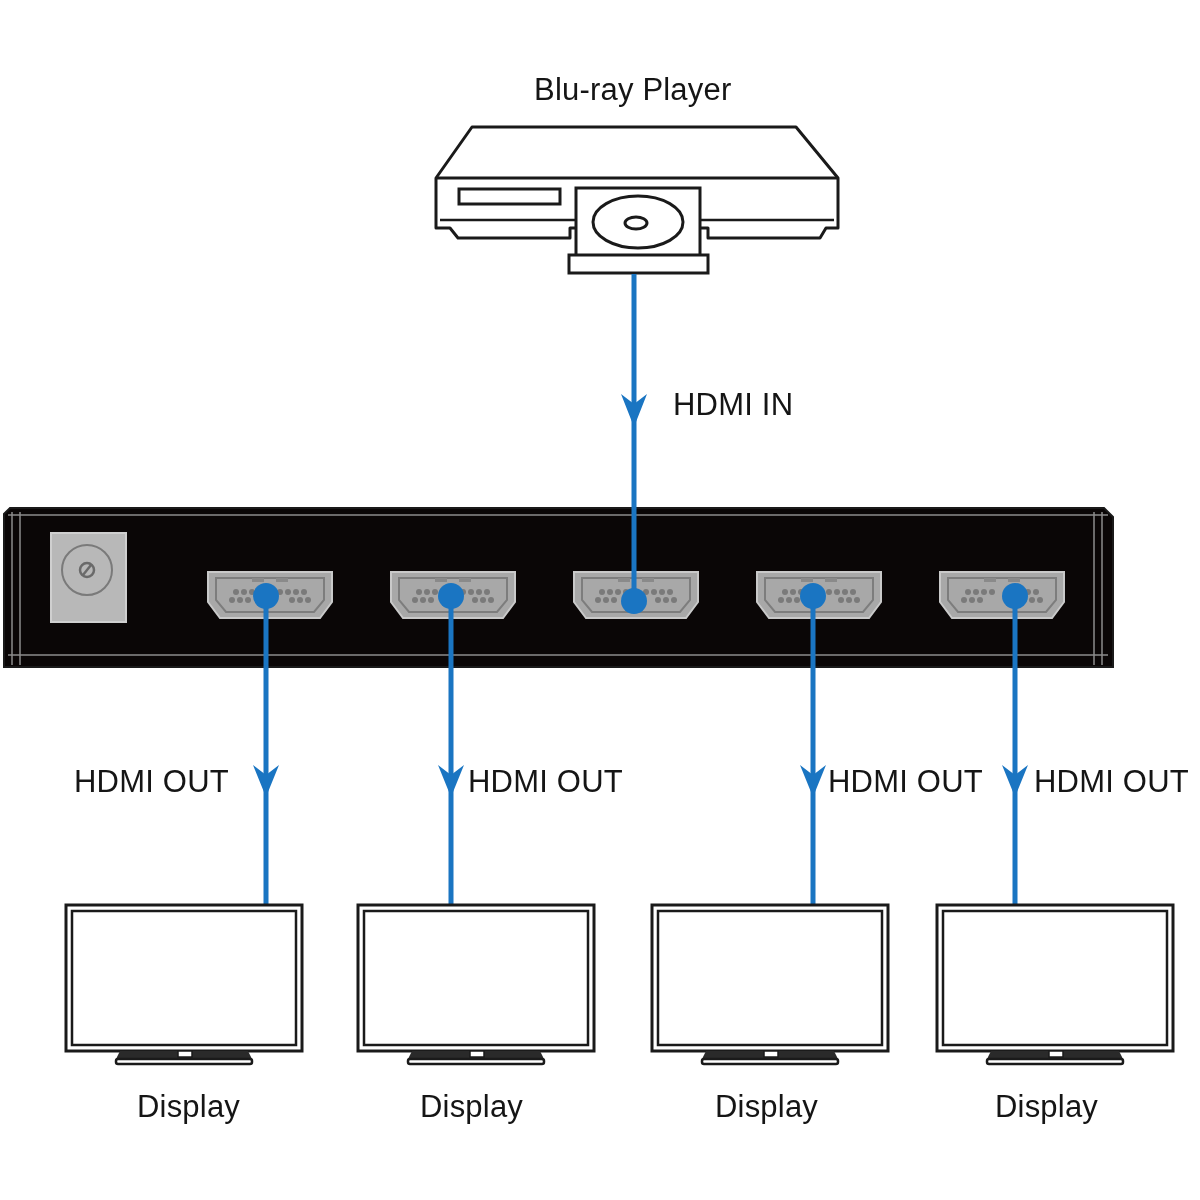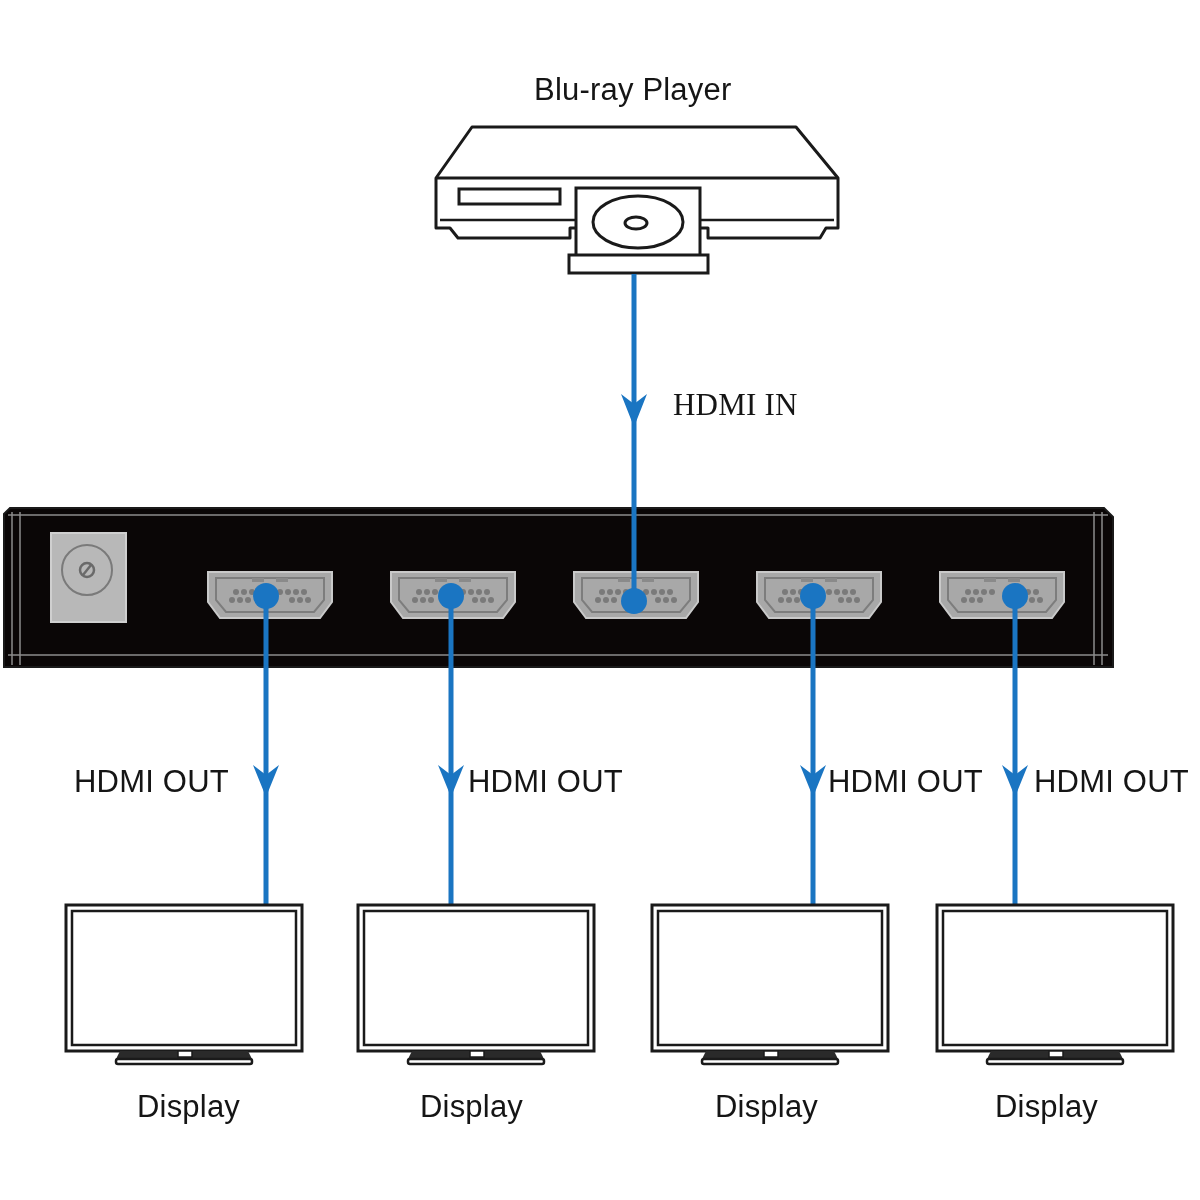--- a/index.html
+++ b/index.html
@@ -104,21 +104,21 @@
     <path d="M1002,765 L1015,797 L1028,765 L1015,775 Z"></path>
   </g>
 
   <use href="#display-shape" x="66" y="905"></use>
   <use href="#display-shape" x="358" y="905"></use>
   <use href="#display-shape" x="652" y="905"></use>
   <use href="#display-shape" x="937" y="905"></use>
 </svg>
 
 <div class="label" style="left:534px; top:72px;">Blu-ray Player</div>
-<div class="label" style="left:673px; top:387px;font-family:Liberation Serif, serif;">HDMI IN</div>
+<div class="label" style="left:673px; top:387px;">HDMI IN</div>
 
 <div class="label" style="left:74px; top:764px;">HDMI OUT</div>
 <div class="label" style="left:468px; top:764px;">HDMI OUT</div>
 <div class="label" style="left:828px; top:764px;">HDMI OUT</div>
 <div class="label" style="left:1034px; top:764px;">HDMI OUT</div>
 
 <div class="label" style="left:137px; top:1089px;">Display</div>
 <div class="label" style="left:420px; top:1089px;">Display</div>
 <div class="label" style="left:715px; top:1089px;">Display</div>
 <div class="label" style="left:995px; top:1089px;">Display</div>

